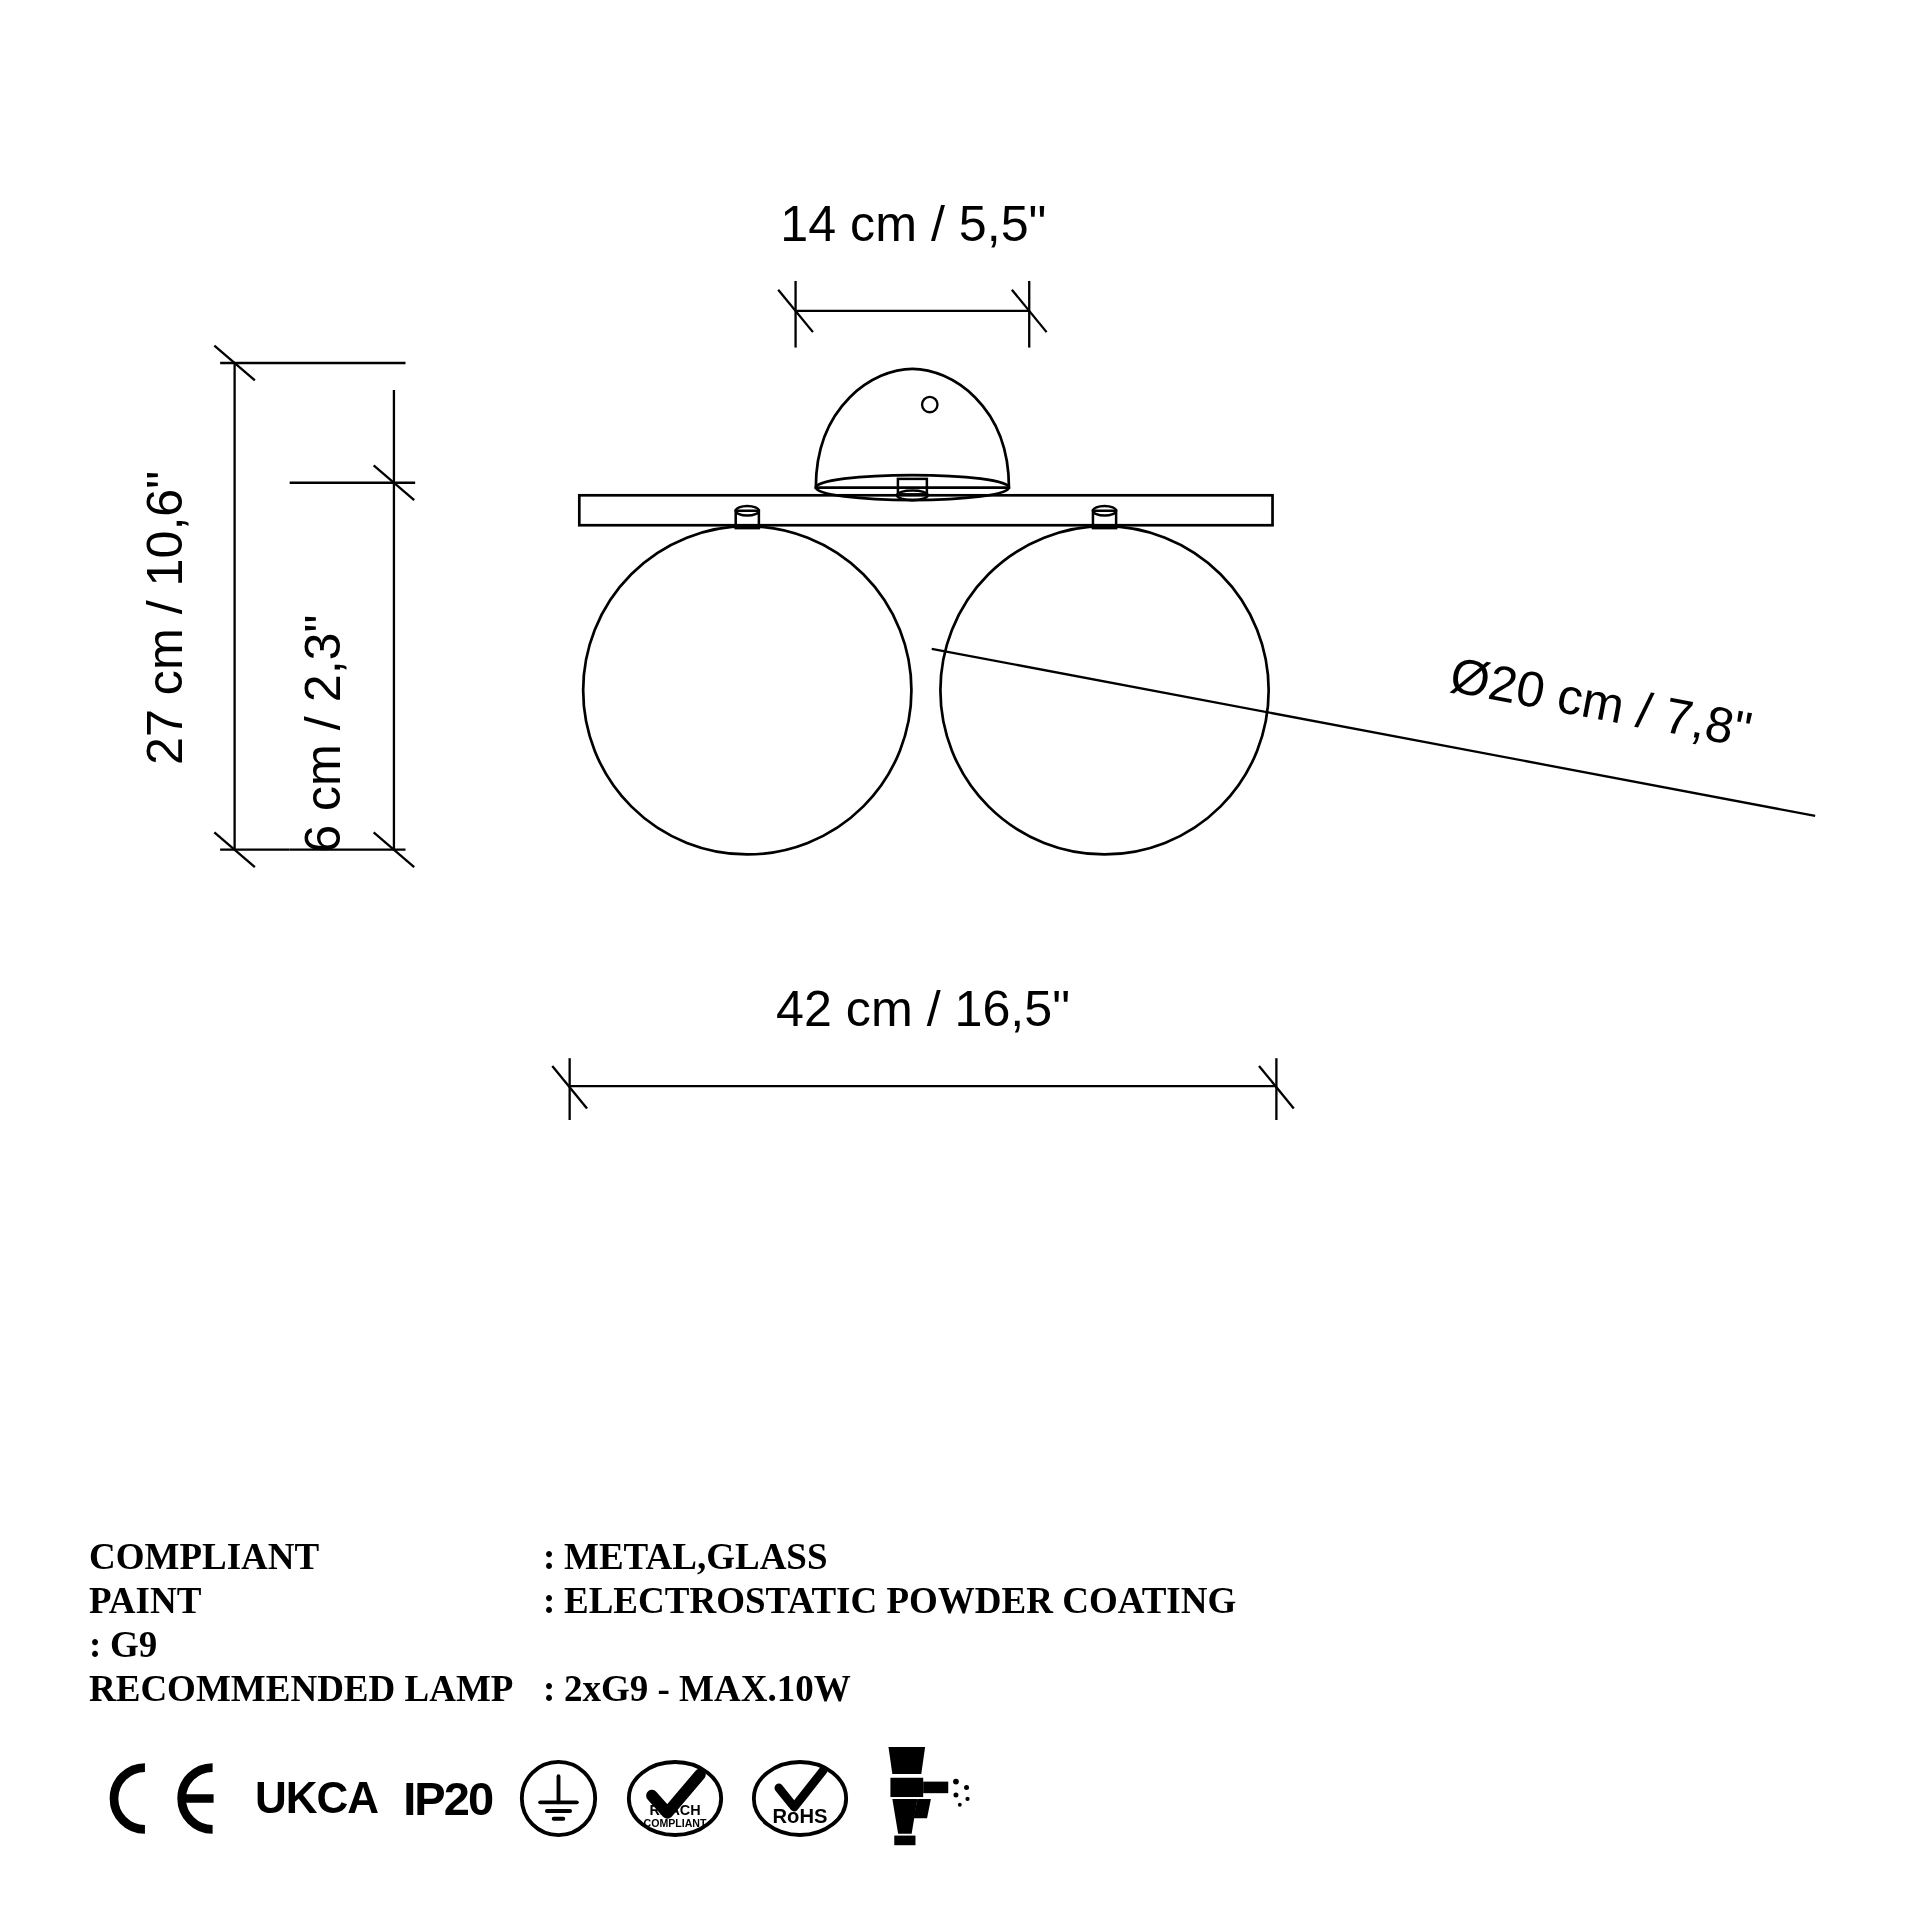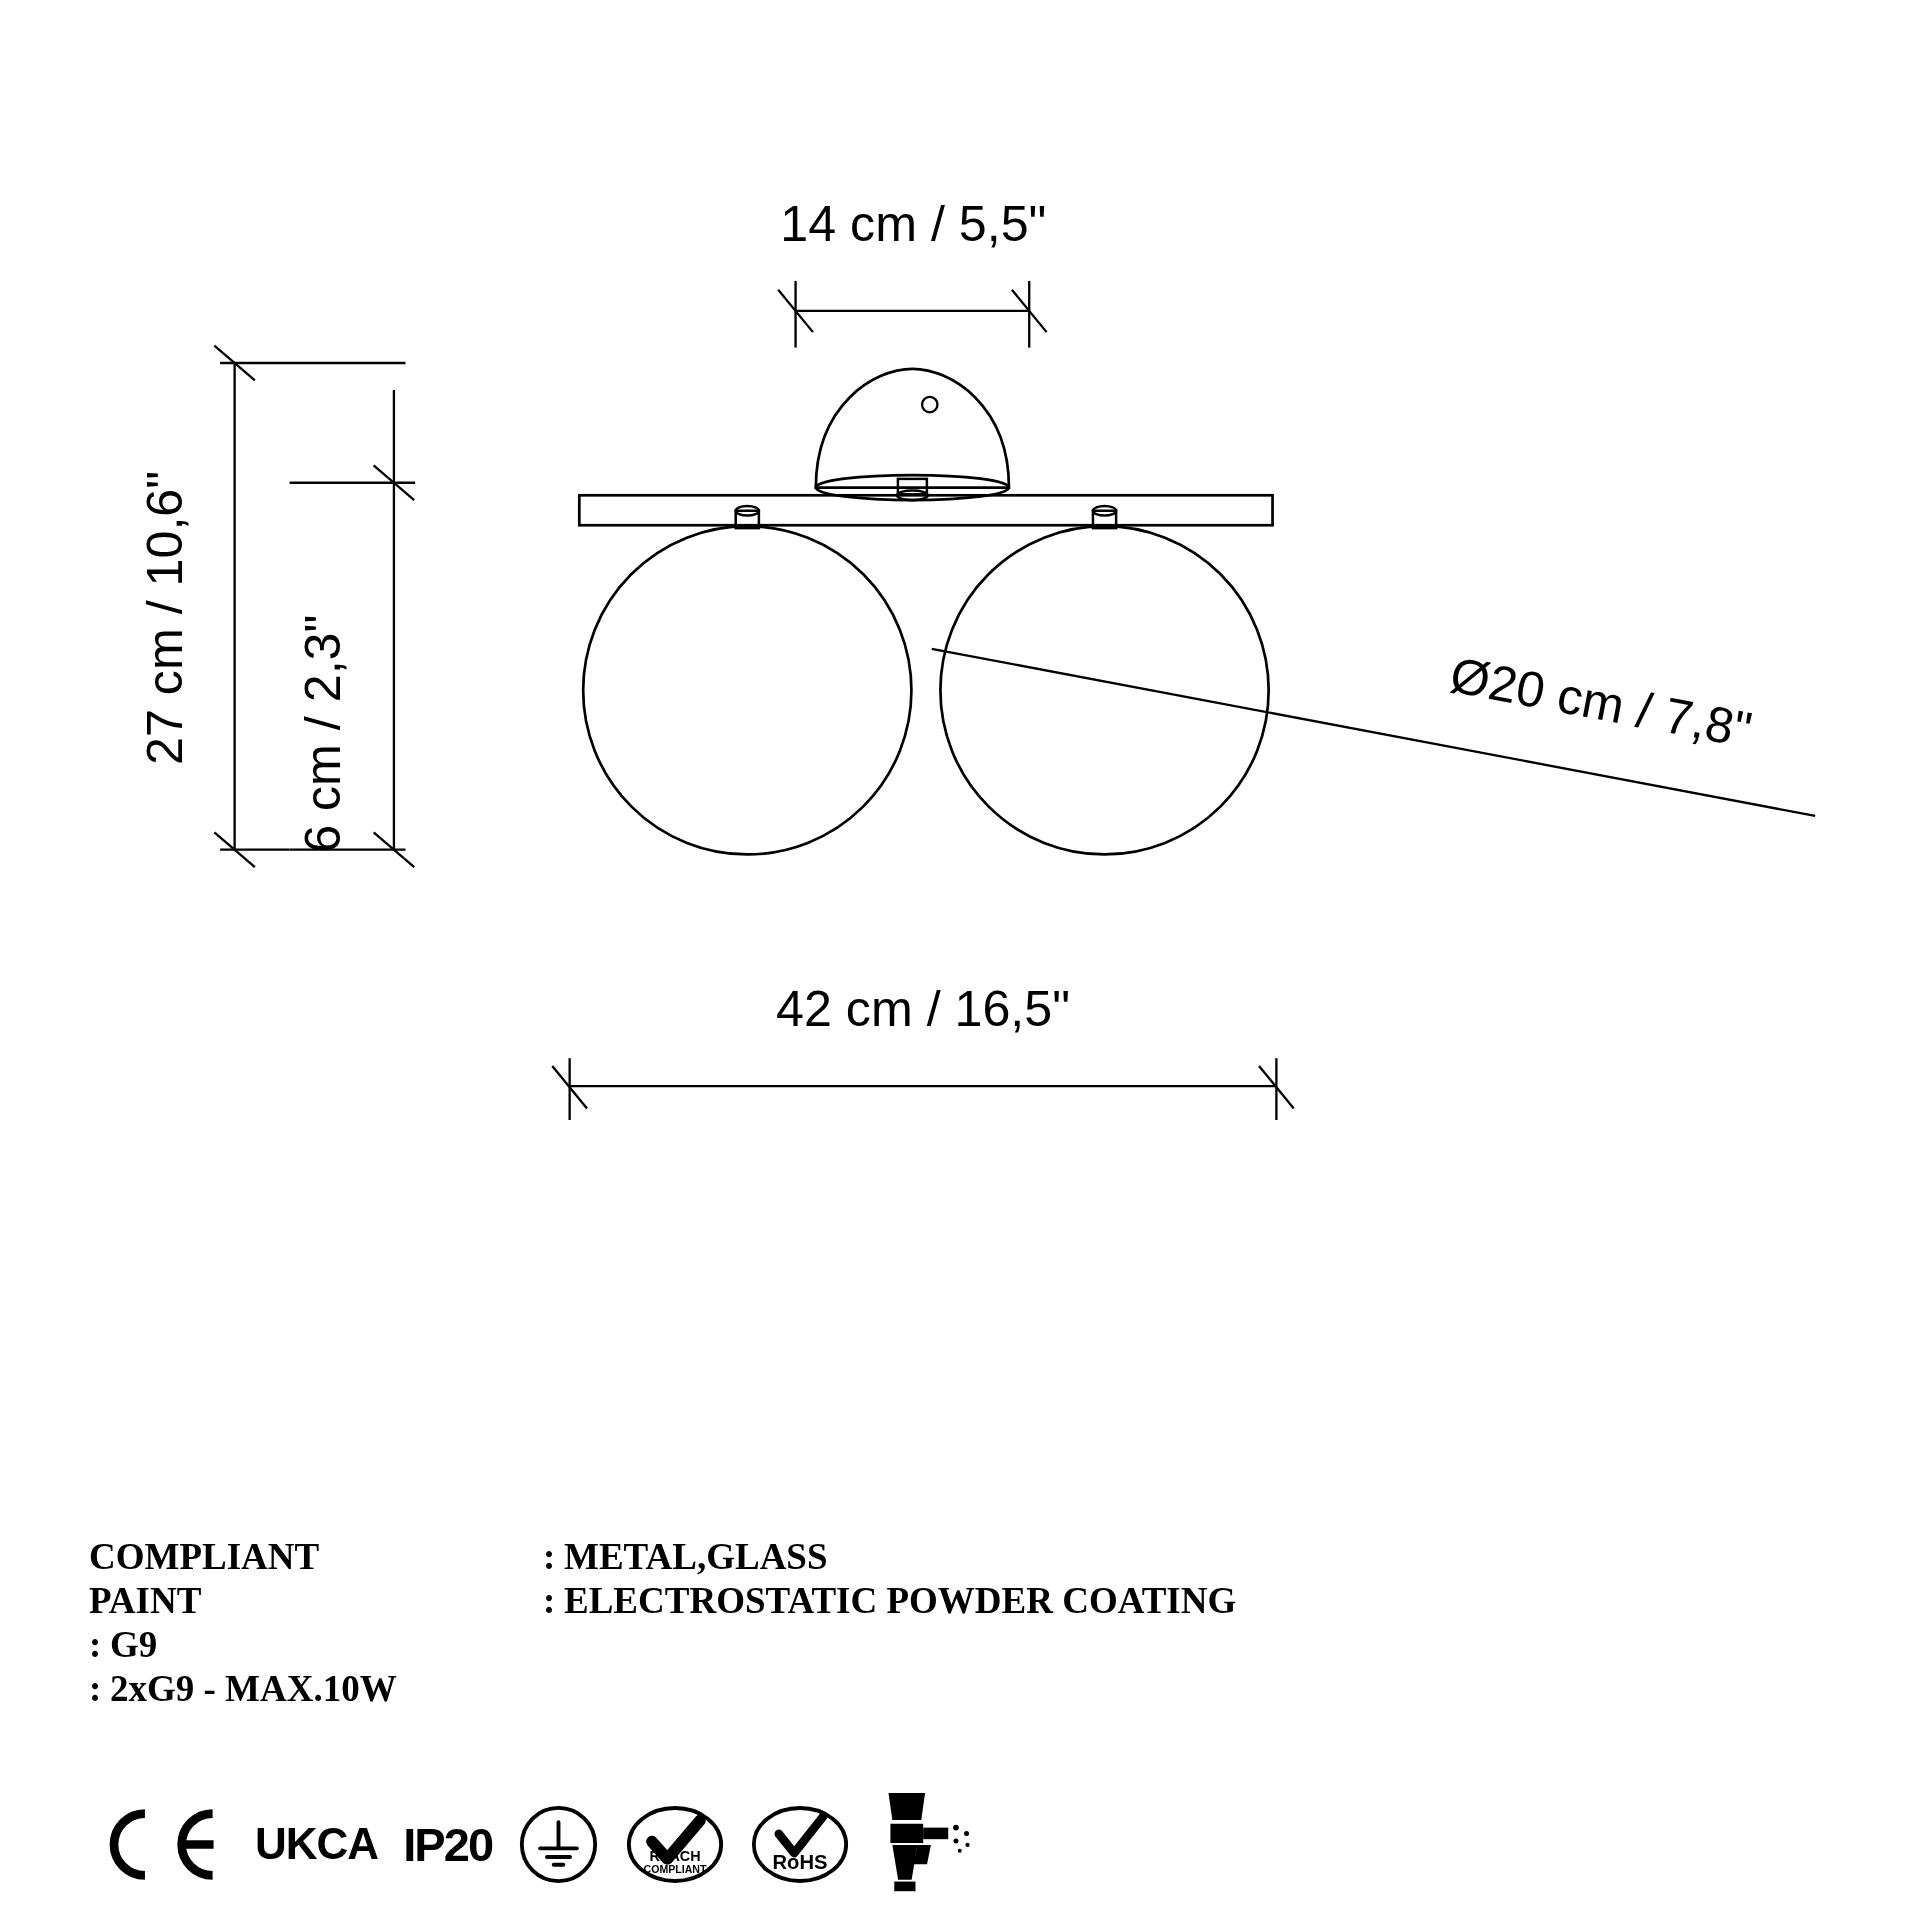--- a/index.html
+++ b/index.html
@@ -54,21 +54,21 @@
   .spec-colon {
     display: inline-block;
     width: 21px;
   }
   .spec-val {
     display: inline-block;
   }
   .cert-row {
     position: absolute;
     left: 85px;
-    top: 1791px;
+    top: 1745px;
     display: flex;
     align-items: center;
     gap: 25px;
   }
   .cert-item { display: flex; align-items: center; }
   .ukca-mark {
     font-family: "Liberation Sans", sans-serif;
     font-weight: bold;
     line-height: 0.86;
     font-size: 44px;
@@ -179,20 +179,21 @@
     <div class="spec-row">
       <span class="spec-key">PAINT</span>
       <span class="spec-colon">:</span>
       <span class="spec-val">ELECTROSTATIC POWDER COATING</span>
     </div>
     <div class="spec-row">
       <span class="spec-colon">:</span>
       <span class="spec-val">G9</span>
     </div>
     <div class="spec-row">
+      <span class="spec-key">RECOMMENDED LAMP</span>
       <span class="spec-colon">:</span>
       <span class="spec-val">2xG9 - MAX.10W</span>
     </div>
   </div>
 
   <div class="cert-row">
 
     <div class="cert-item">
       <svg width="145" height="89" viewBox="0 0 150 92">
         <g fill="none" stroke="#000" stroke-width="9">

